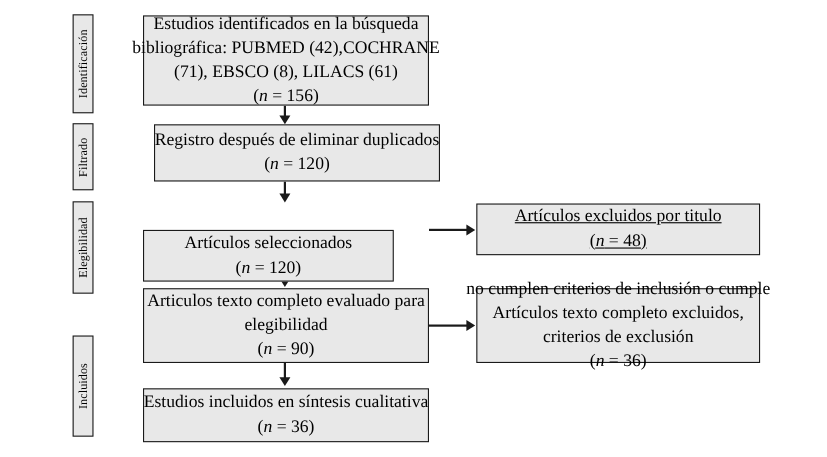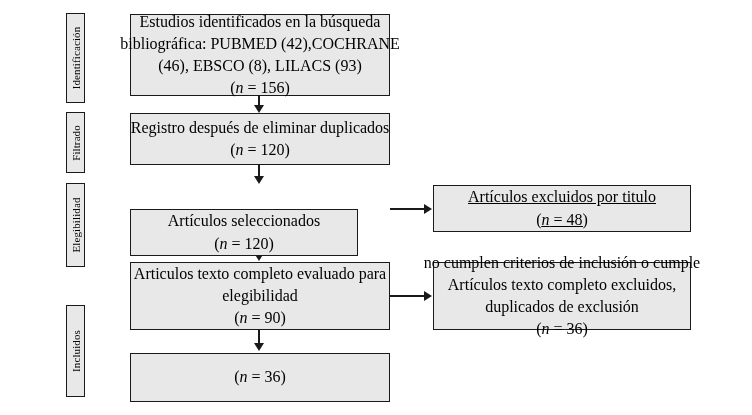--- a/index.html
+++ b/index.html
@@ -127,49 +127,50 @@
 
   <div class="hline" style="left:390px; top:295px; width:36px;"></div>
   <div class="arrow-right" style="left:424px; top:291px;"></div>
 
   <div class="vline" style="left:258px; top:330px; height:14px;"></div>
   <div class="arrow-down" style="left:254px; top:343px;"></div>
 
   <div class="node" style="left:130px; top:14px; width:260px; height:82px;">
     <span class="line">Estudios identificados en la búsqueda</span>
     <span class="line">bibliográfica: PUBMED (42),COCHRANE</span>
-    <span class="line">(46), EBSCO (8), LILACS (93)</span>
+    <span class="line">(71), EBSCO (8), LILACS (61)</span>
     <span class="count"><span>(</span><i>n</i><span> = 156)</span></span>
   </div>
 
-  <div class="node" style="left:130px; top:113px; width:260px; height:52px;">
+  <div class="node" style="left:140px; top:113px; width:260px; height:52px;">
     <span class="line">Registro después de eliminar duplicados</span>
     <span class="count"><span>(</span><i>n</i><span> = 120)</span></span>
   </div>
 
   <div class="node" style="left:130px; top:185px; width:228px; height:47px;margin-top:24px;">
     <span class="line">Artículos seleccionados</span>
     <span class="count"><span>(</span><i>n</i><span> = 120)</span></span>
   </div>
 
   <div class="node" style="left:130px; top:262px; width:260px; height:68px;">
     <span class="line">Articulos texto completo evaluado para</span>
     <span class="line">elegibilidad</span>
     <span class="count"><span>(</span><i>n</i><span> = 90)</span></span>
   </div>
 
   <div class="node" style="left:130px; top:353px; width:260px; height:49px;">
+    <span class="line">Estudios incluidos en síntesis cualitativa</span>
     <span class="count"><span>(</span><i>n</i><span> = 36)</span></span>
   </div>
 
   <div class="node" style="left:433px; top:185px; width:258px; height:47px;text-decoration:underline;">
     <span class="line">Artículos excluidos por titulo</span>
     <span class="count"><span>(</span><i>n</i><span> = 48)</span></span>
   </div>
 
   <div class="node" style="left:433px; top:262px; width:258px; height:68px;">
     <span class="line">no cumplen criterios de inclusión o cumple</span>
     <span class="line">Artículos texto completo excluidos,</span>
-    <span class="line">duplicados de exclusión</span>
+    <span class="line">criterios de exclusión</span>
     <span class="count"><span>(</span><i>n</i><span> = 36)</span></span>
   </div>
 
 </div>
 
 </body></html>

